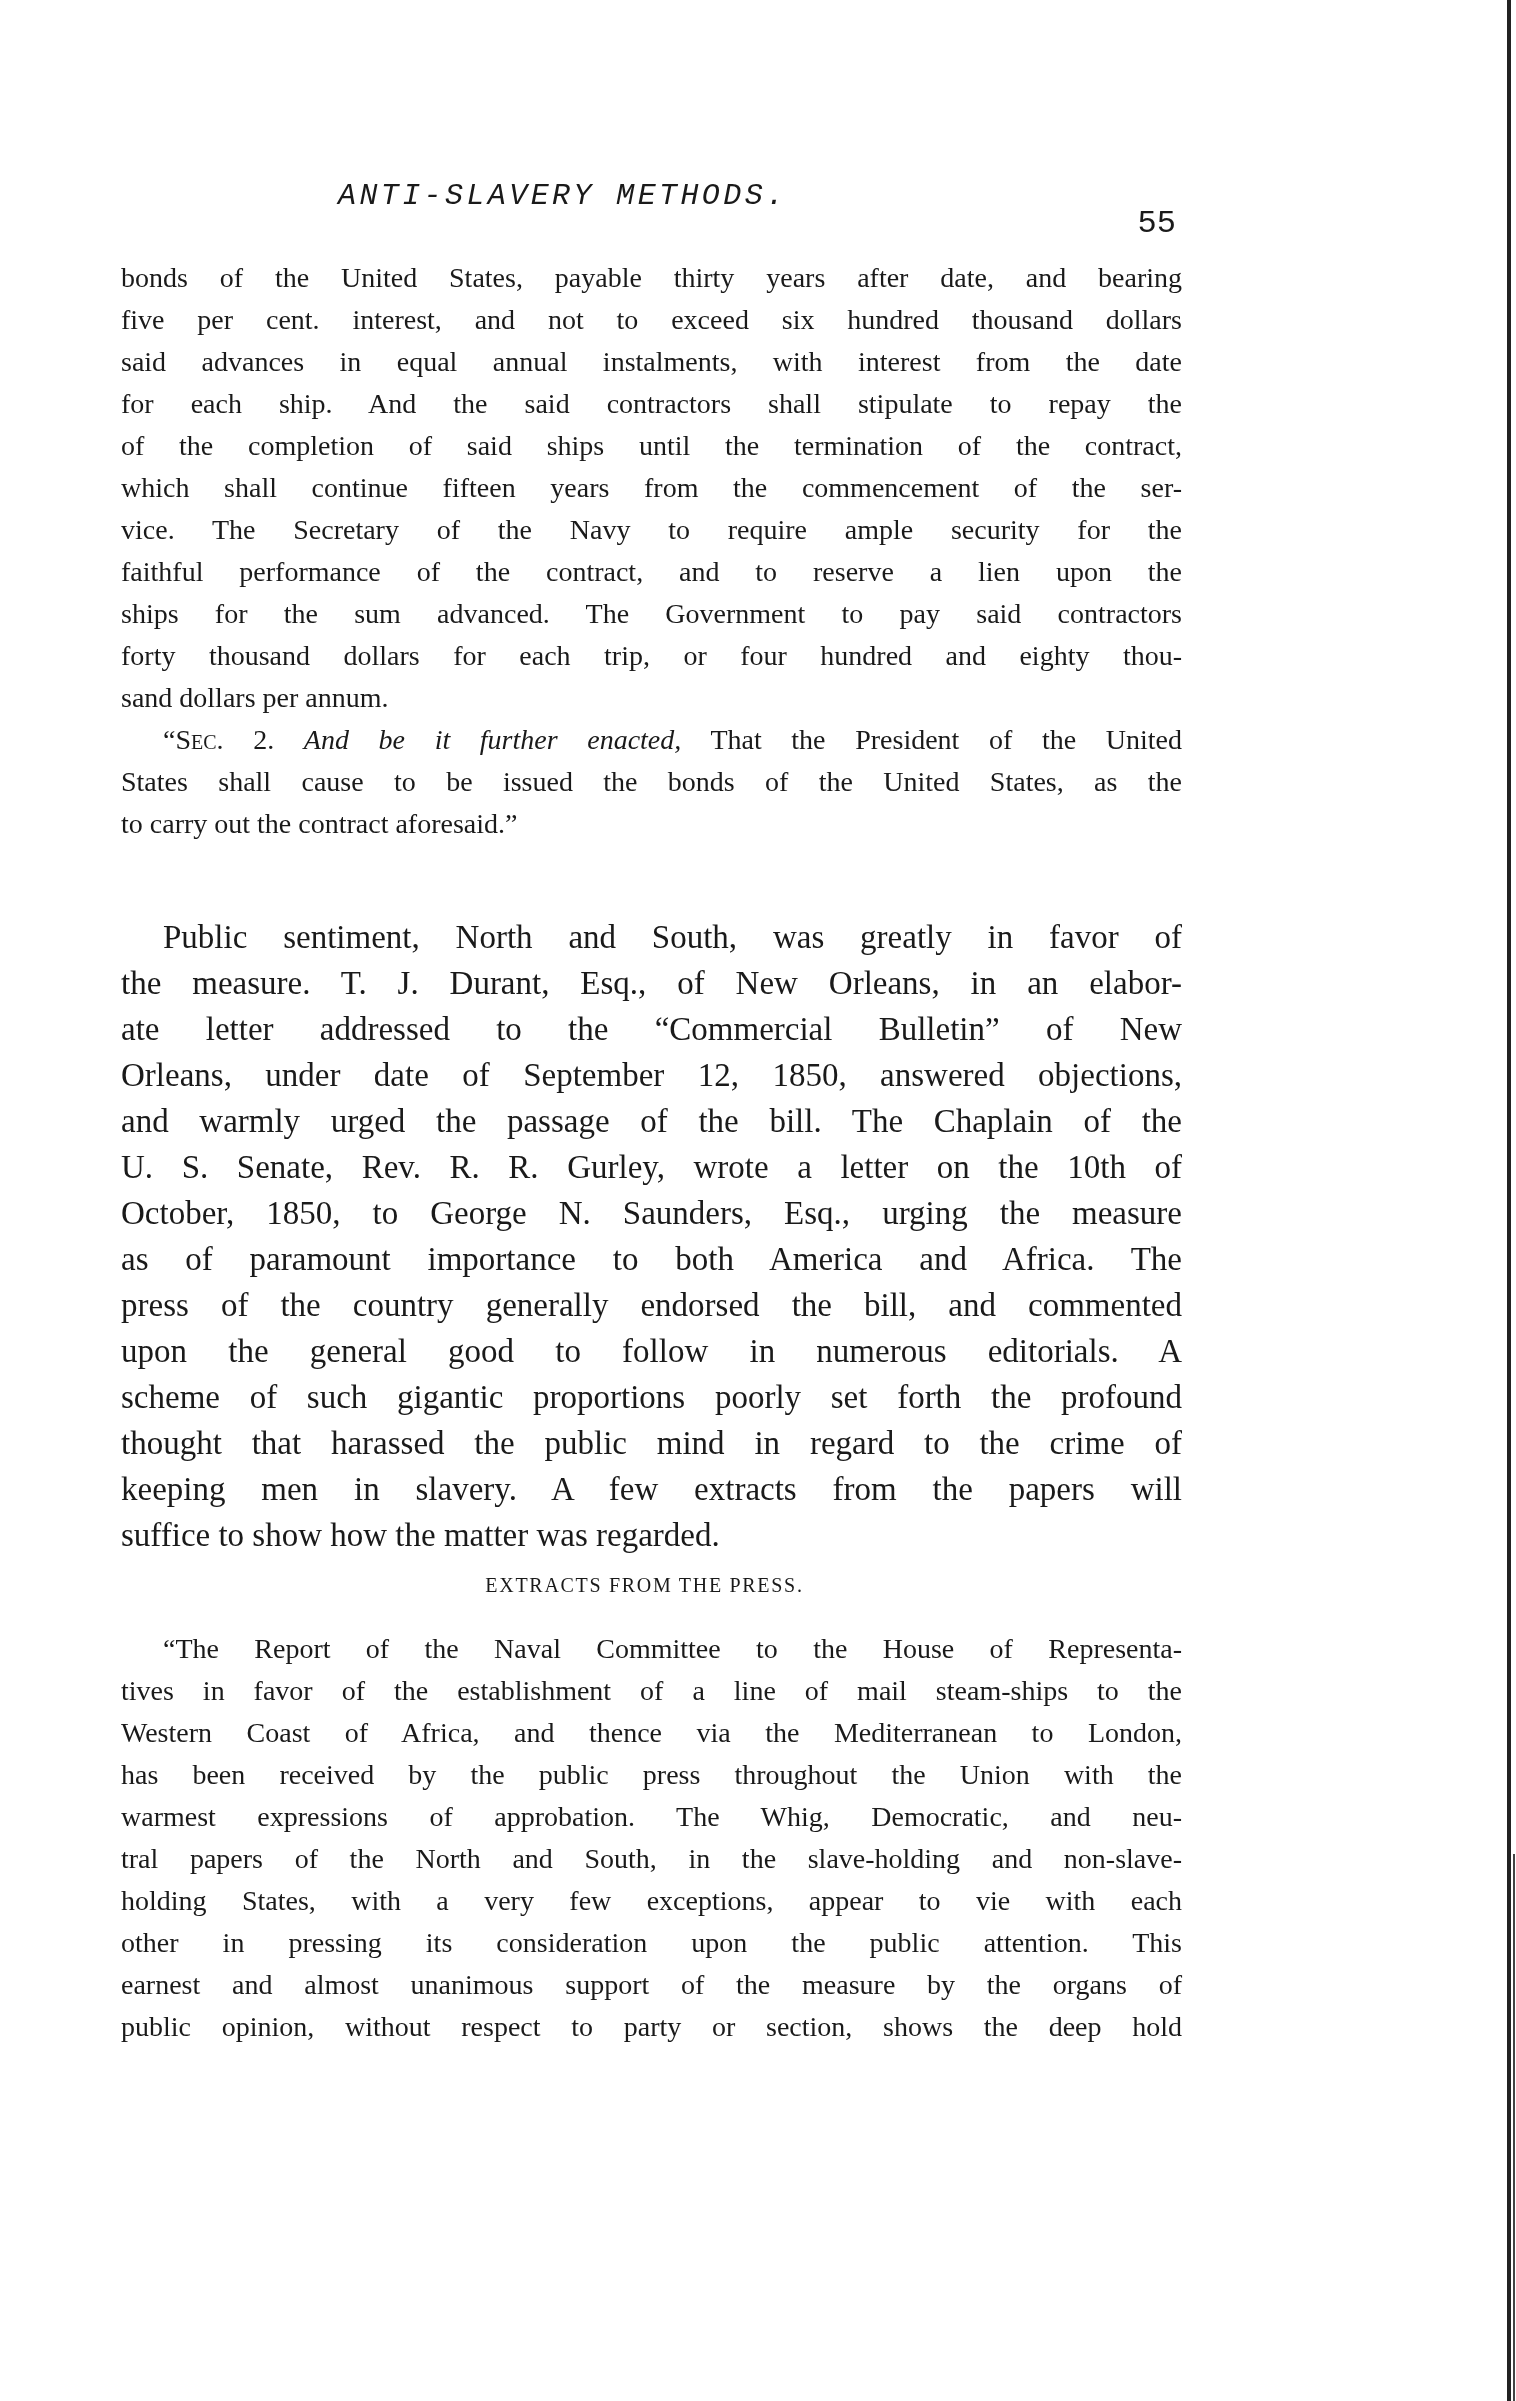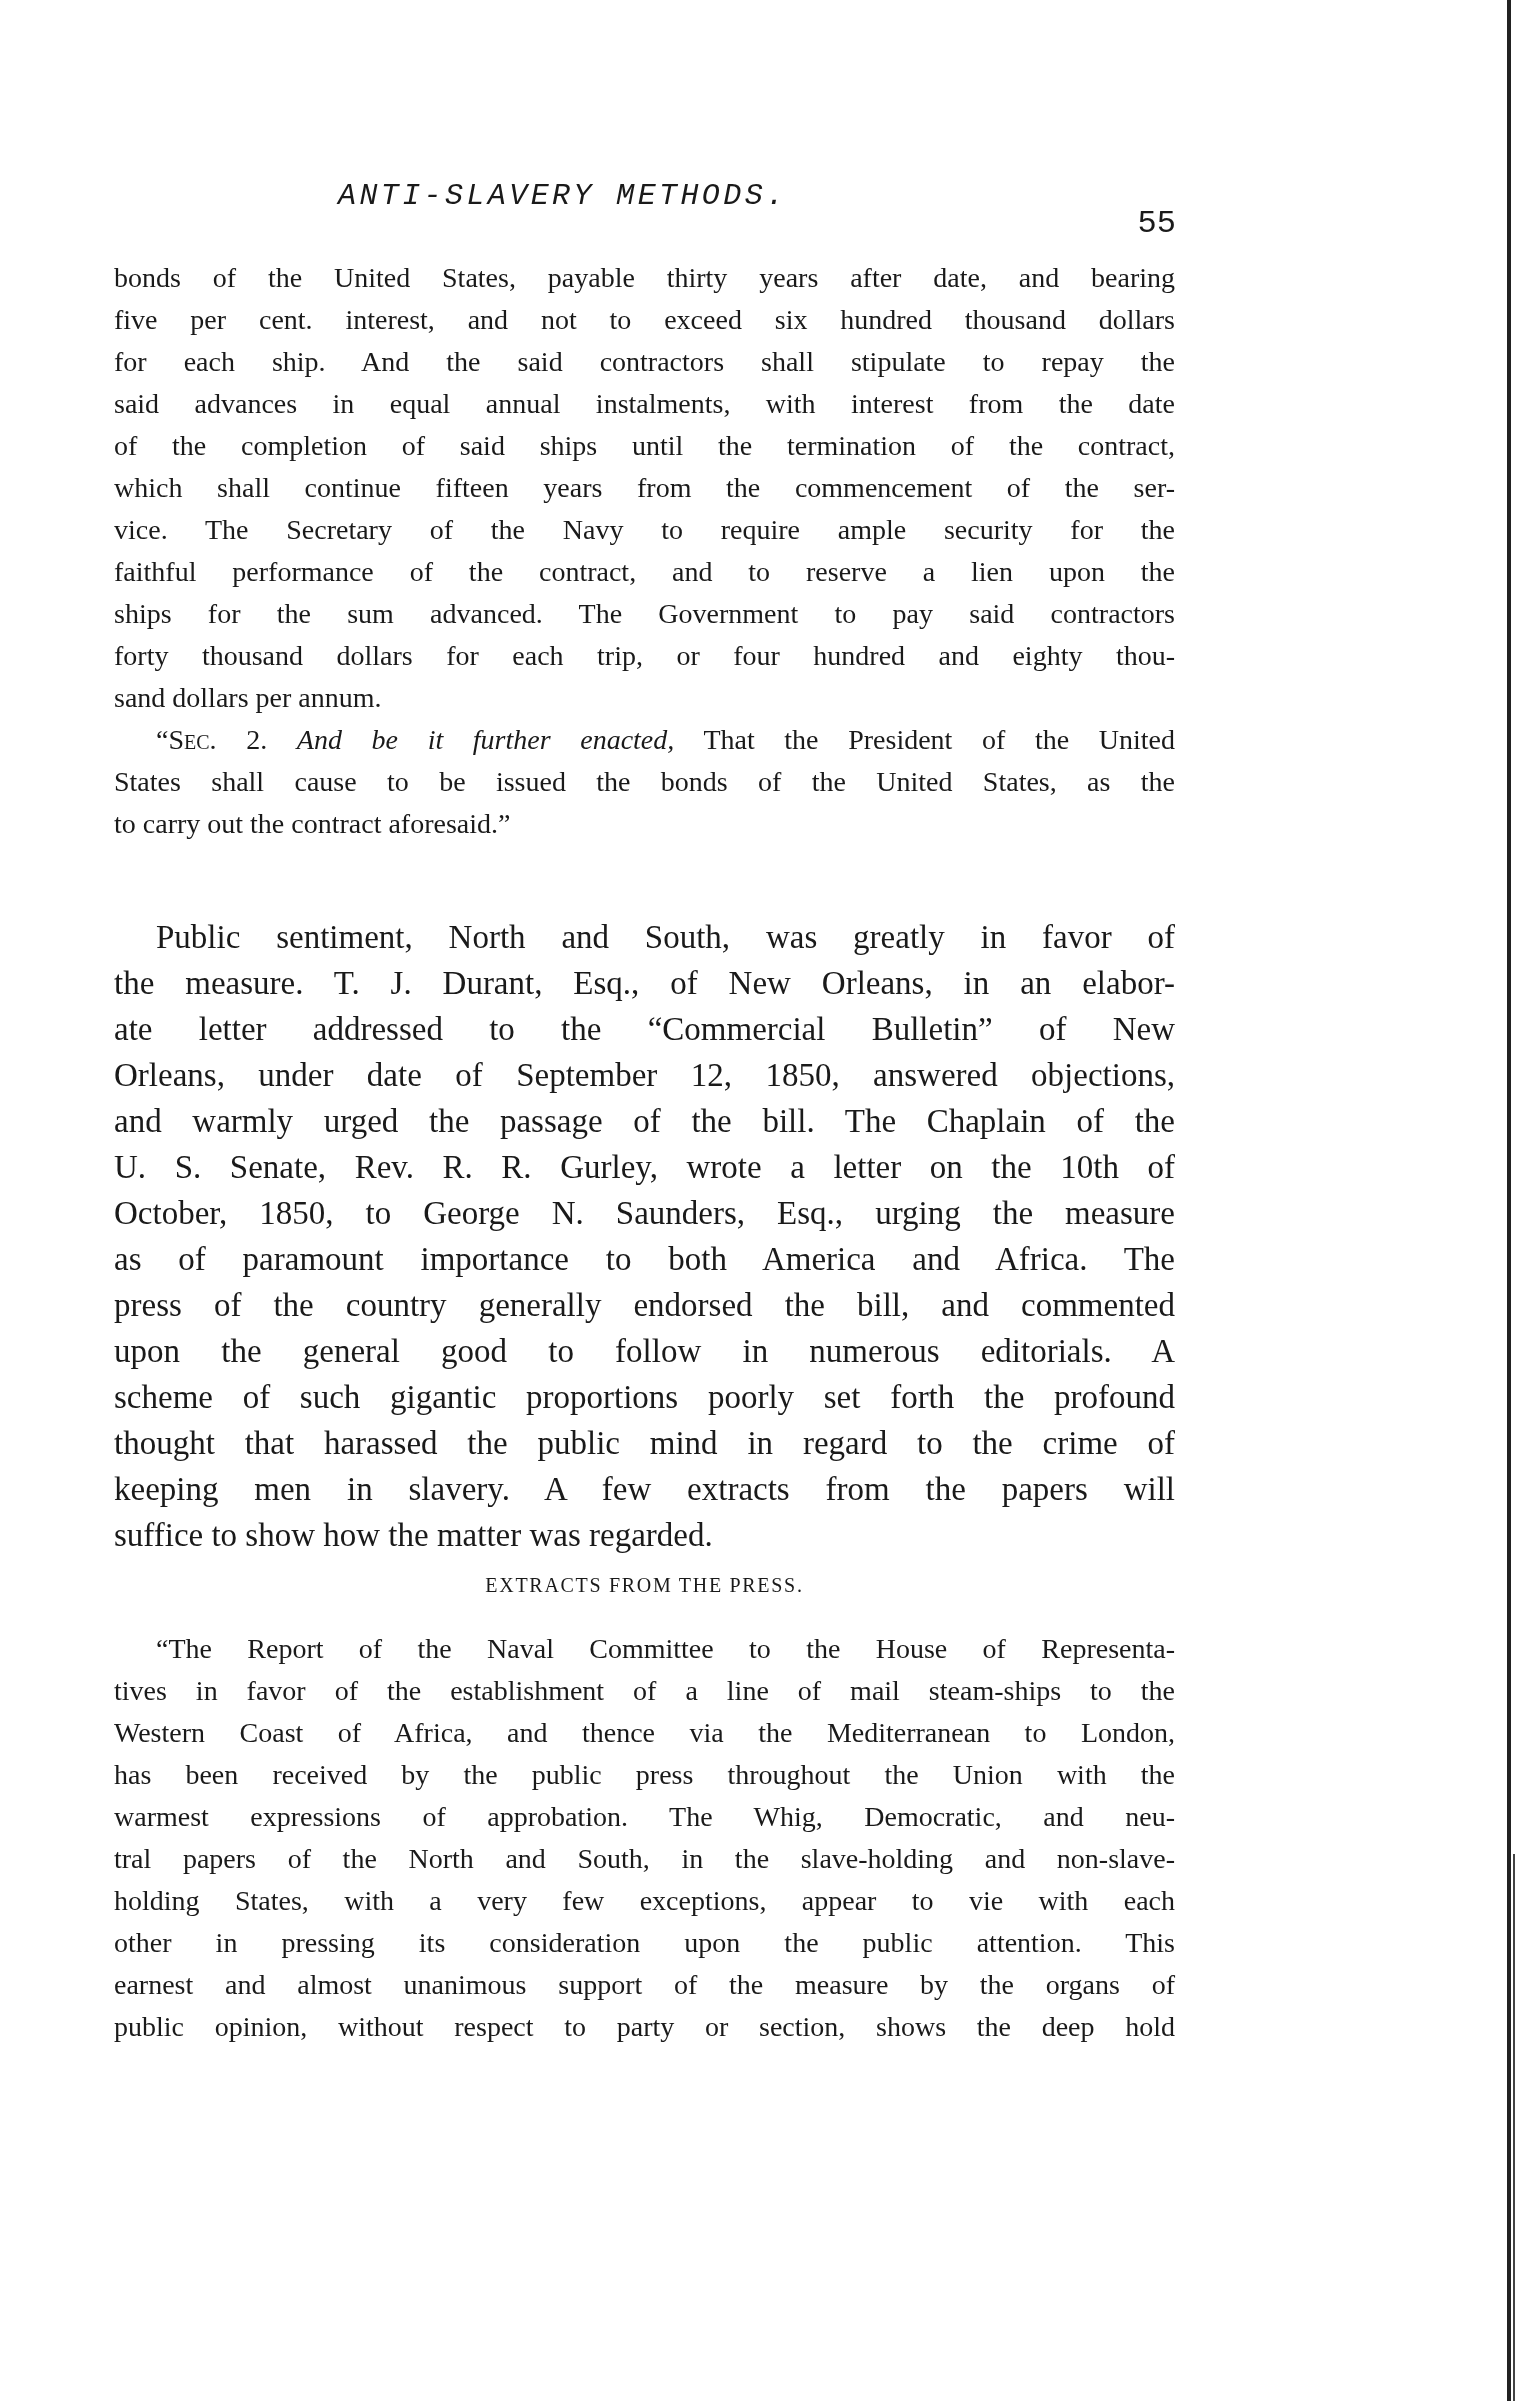--- a/index.html
+++ b/index.html
@@ -2,21 +2,21 @@
 <html style="font-size:13.5px"><head>
 <meta charset="utf-8">
 <style>
   html, body { margin:0; padding:0; background:#ffffff; }
   body { width:1517px; height:2401px; position:relative; overflow:hidden; color:#1a1a1a; font-family:"Liberation Serif","DejaVu Serif",serif; }
   .right-border { position:absolute; left:1507px; top:0; width:4.2px; height:2401px; background:#222; }
   .right-border2 { position:absolute; left:1513px; top:1854px; width:1.7px; height:548px; background:#444; }
   .running-head { position:absolute; top:179px; left:115px; width:1061px; height:51px;font-family:Liberation Mono, monospace; }
   .running-title { position:absolute; left:223px; top:0; font-style:italic; font-size:30px; letter-spacing:3.4px; }
   .page-number { position:absolute; right:0; top:0; font-size:32px;margin-top:26px; }
-  .block { position:absolute; left:114px; width:1061px; text-align:justify; }
+  .block { position:absolute; left:121px; width:1061px; text-align:justify; }
   .small { font-size:28px; line-height:42px; }
   .large { font-size:33px; line-height:46px; }
   .line { display:block; text-align:justify; text-align-last:justify; white-space:nowrap; }
   .line.last { text-align-last:left; }
   .indent { padding-left:42px; }
   .sc { font-variant:small-caps;margin-top:28px; }
   .it { font-style:italic; }
   #quote1 { top:257px; }
   #sec2 { top:719px; }
   #para { top:914px; }
@@ -30,22 +30,22 @@
 <div class="right-border2"></div>
 
 <div class="running-head">
   <span class="running-title">ANTI-SLAVERY METHODS.</span>
   <span class="page-number">55</span>
 </div>
 
 <div id="quote1" class="block small">
   <span class="line">bonds of the United States, payable thirty years after date, and bearing</span>
   <span class="line">five per cent. interest, and not to exceed six hundred thousand dollars</span>
+  <span class="line">said advances in equal annual instalments, with interest from the date</span>
   <span class="line">for each ship. And the said contractors shall stipulate to repay the</span>
-  <span class="line">said advances in equal annual instalments, with interest from the date</span>
   <span class="line">of the completion of said ships until the termination of the contract,</span>
   <span class="line">which shall continue fifteen years from the commencement of the ser-</span>
   <span class="line">vice. The Secretary of the Navy to require ample security for the</span>
   <span class="line">faithful performance of the contract, and to reserve a lien upon the</span>
   <span class="line">ships for the sum advanced. The Government to pay said contractors</span>
   <span class="line">forty thousand dollars for each trip, or four hundred and eighty thou-</span>
   <span class="line last">sand dollars per annum.</span>
 </div>
 
 <div id="sec2" class="block small">

